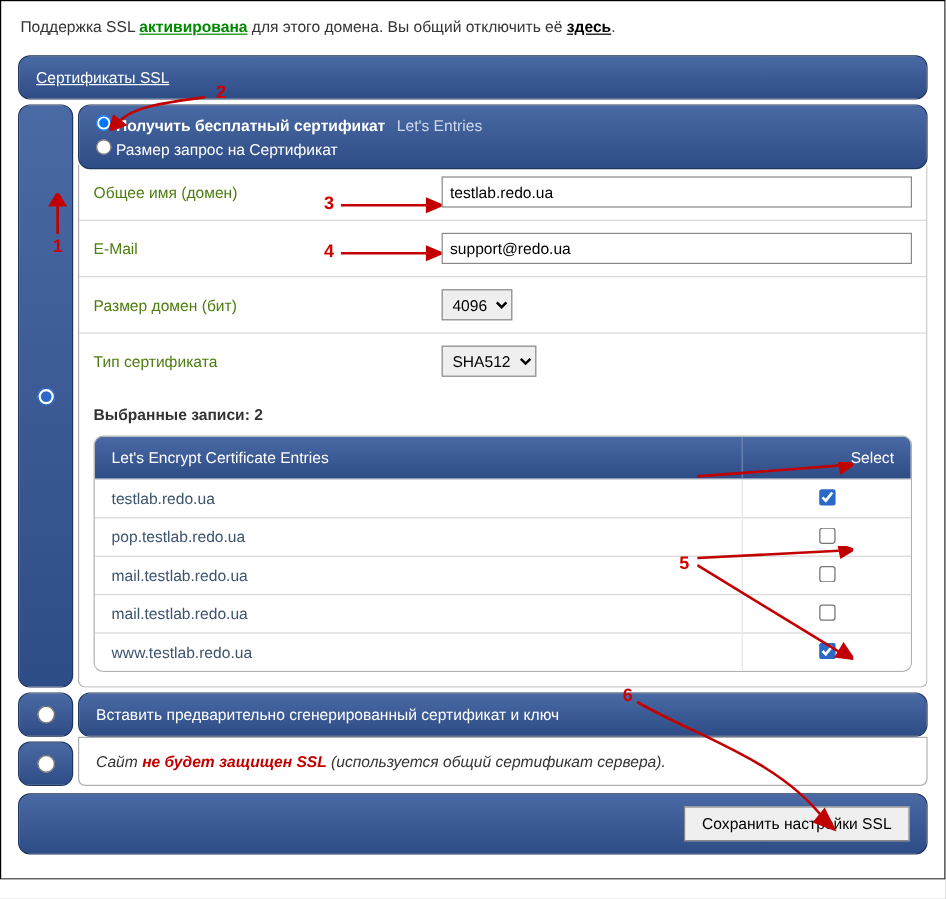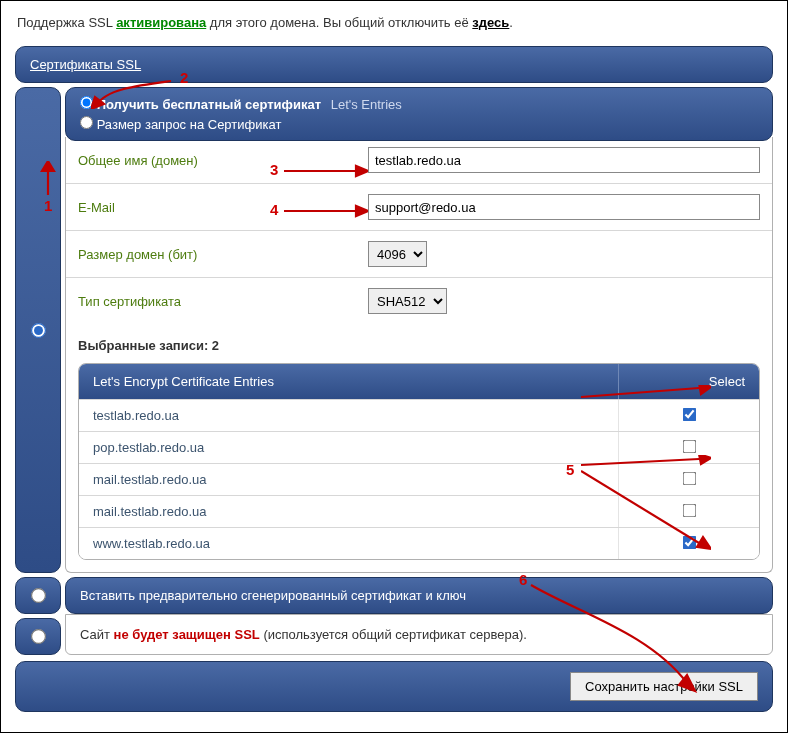--- a/index.html
+++ b/index.html
@@ -85,20 +85,21 @@
   .entries-row .col-b { width: 140px; text-align: center; padding: 6px 0; }
   .entries-row input[type=checkbox] { transform: scale(1.05); accent-color: #2a69c7; }
 
   .warn-box {
     border: 1px solid #b0b0b0;
     border-radius: 0 0 6px 6px;
     padding: 12px 14px;
     color: #333;
     font-size: 13px;
     margin-top: -4px;
+    font-style: italic;
   }
   .warn-box .red { color: #c20000; font-weight: bold; }
 
   .footer {
     margin-top: 6px;
     background: linear-gradient(#4a6aa5, #2e4c86);
     border: 1px solid #1e355e;
     border-radius: 10px;
     padding: 10px 14px;
     text-align: right;

